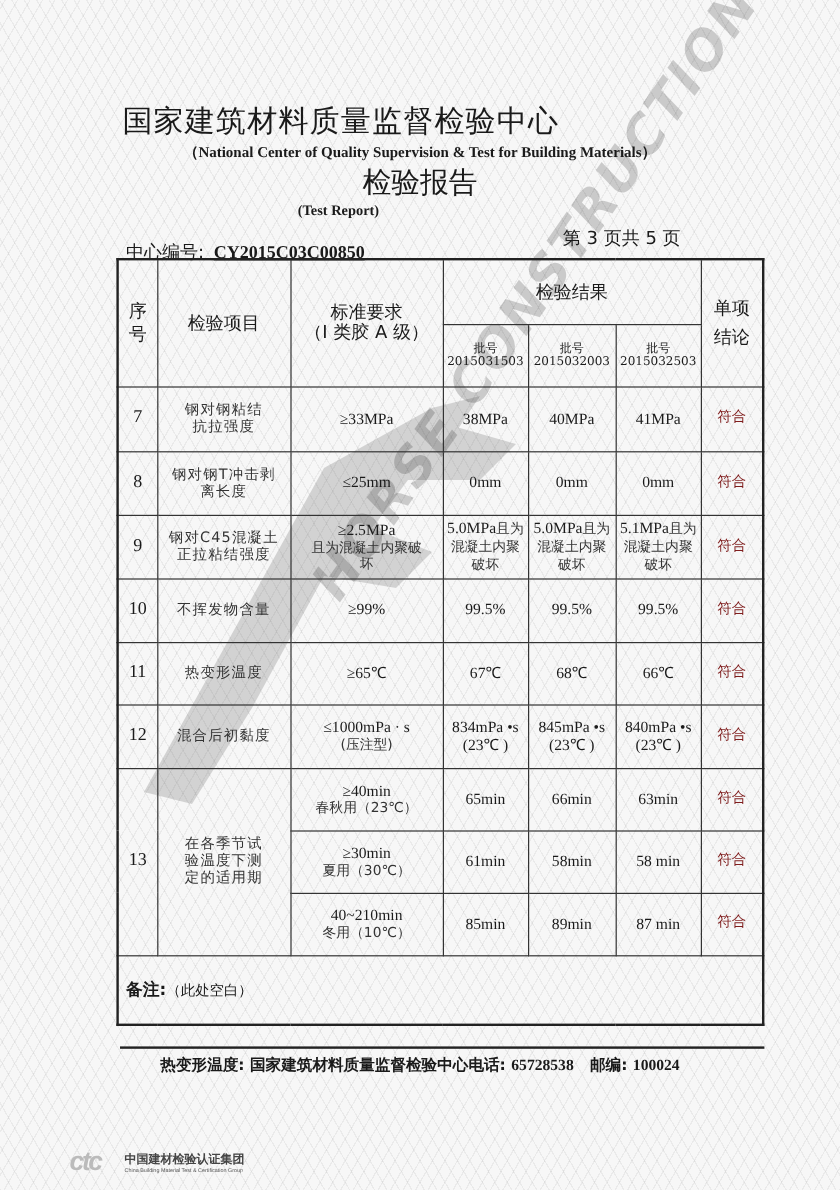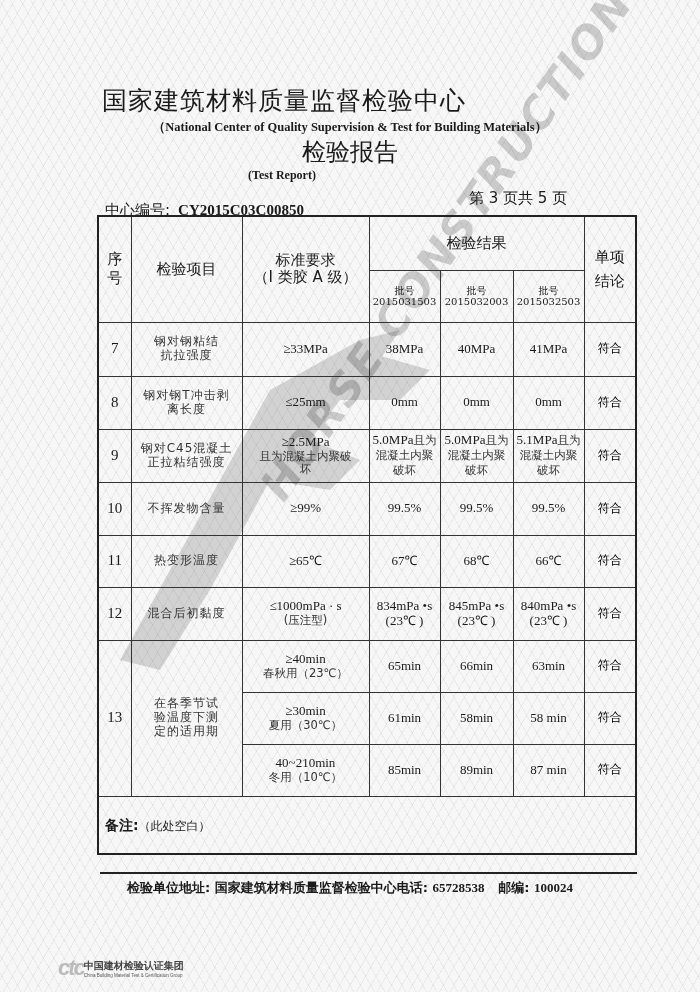--- a/index.html
+++ b/index.html
@@ -31,34 +31,34 @@
     border:1px solid #333; text-align:center; vertical-align:middle;
     padding:0 2px; font-weight:normal; line-height:1.15;
   }
   .hdr { font-size:15px; font-family:"DejaVu Sans", sans-serif; }
   .batch { font-size:10px; line-height:1.3; }
   .seq { font-family:"Liberation Serif", serif; font-weight:bold; font-size:15px; }
   .item { font-size:12px; font-family:"DejaVu Sans", sans-serif; letter-spacing:1px; color:#333; }
   .std { font-family:"Liberation Serif", serif; font-size:13px; }
   .std .cn, .res .cn { font-family:"DejaVu Sans", sans-serif; font-size:11.5px; color:#333; }
   .res { font-family:"Liberation Serif", serif; font-size:13px; }
-  .concl { font-family:Liberation Sans, sans-serif; font-size:12px; color:#000000; }
+  .concl { font-family:Liberation Mono, monospace; font-size:12px; color:#7f1d1d; }
   .remarks { text-align:left !important; vertical-align:top !important; padding:20px 6px !important; }
   .remarks .lbl { font-family:"DejaVu Sans", sans-serif; font-size:14px; font-weight:bold; }
   .remarks .txt { font-family:"DejaVu Sans", sans-serif; font-size:12px; }
 
   .footer-line { left:100px; top:872px; width:537px; height:2px; background:#222; }
   .footer { left:0; width:700px; top:879px; text-align:center; font-size:13px; font-family:"DejaVu Sans", sans-serif; font-weight:bold; }
   .footer .num { font-family:"Liberation Serif", serif; }
 
   .watermark { left:100px; top:330px; width:520px; height:340px; pointer-events:none; opacity:0.22; }
   .wm-text { left:250px; top:480px; font-family:"DejaVu Sans", sans-serif; font-weight:bold; font-style:italic; font-size:44px; color:rgba(0,0,0,0.18); transform:rotate(-55deg); transform-origin:left top; white-space:nowrap; letter-spacing:2px; pointer-events:none; }
 
   .logo { left:58px; top:955px; display:flex; align-items:center; }
-  .logo .mark { font-family:"Liberation Sans", sans-serif; font-weight:bold; font-style:italic; font-size:22px; color:#bbb; letter-spacing:-2px; margin-right:0; }
+  .logo .mark { font-family:"Liberation Sans", sans-serif; font-weight:bold; font-style:italic; font-size:22px; color:#bbb; letter-spacing:-2px; margin-right:20px; }
   .logo .txt-cn { font-family:"DejaVu Sans", sans-serif; font-size:10px; color:#444; font-weight:bold; }
   .logo .txt-en { font-family:"Liberation Sans", sans-serif; font-size:4.5px; color:#555; }
 </style>
 </head>
 <body>
 
 <svg class="abs watermark" viewBox="0 0 520 340">
   <path d="M20,330 L120,150 L170,60 L260,20 L330,40 L300,70 L240,70 L210,110 L260,130 L230,160 L170,150 L110,260 L60,340 Z" fill="#555"></path>
   <path d="M170,60 L260,10 L300,0 L280,30 Z" fill="#555"></path>
 </svg>
@@ -220,21 +220,21 @@
   <tr style="height:52px">
     <td colspan="7" class="remarks">
       <span class="lbl">备注:</span><span class="txt">（此处空白）</span>
     </td>
   </tr>
 </tbody>
   </table>
 
 <div class="abs footer-line"></div>
 <div class="abs footer">
-  <span>检验单位地址:</span>
+  <span>热变形温度:</span>
   <span>国家建筑材料质量监督检验中心</span><span>电话:</span>
   <span class="num">65728538</span>&nbsp;&nbsp;
   <span>邮编:</span>
   <span class="num">100024</span>
 </div>
 
 <div class="abs logo">
   <span class="mark">ctc</span>
   <div>
     <div class="txt-cn">中国建材检验认证集团</div>

